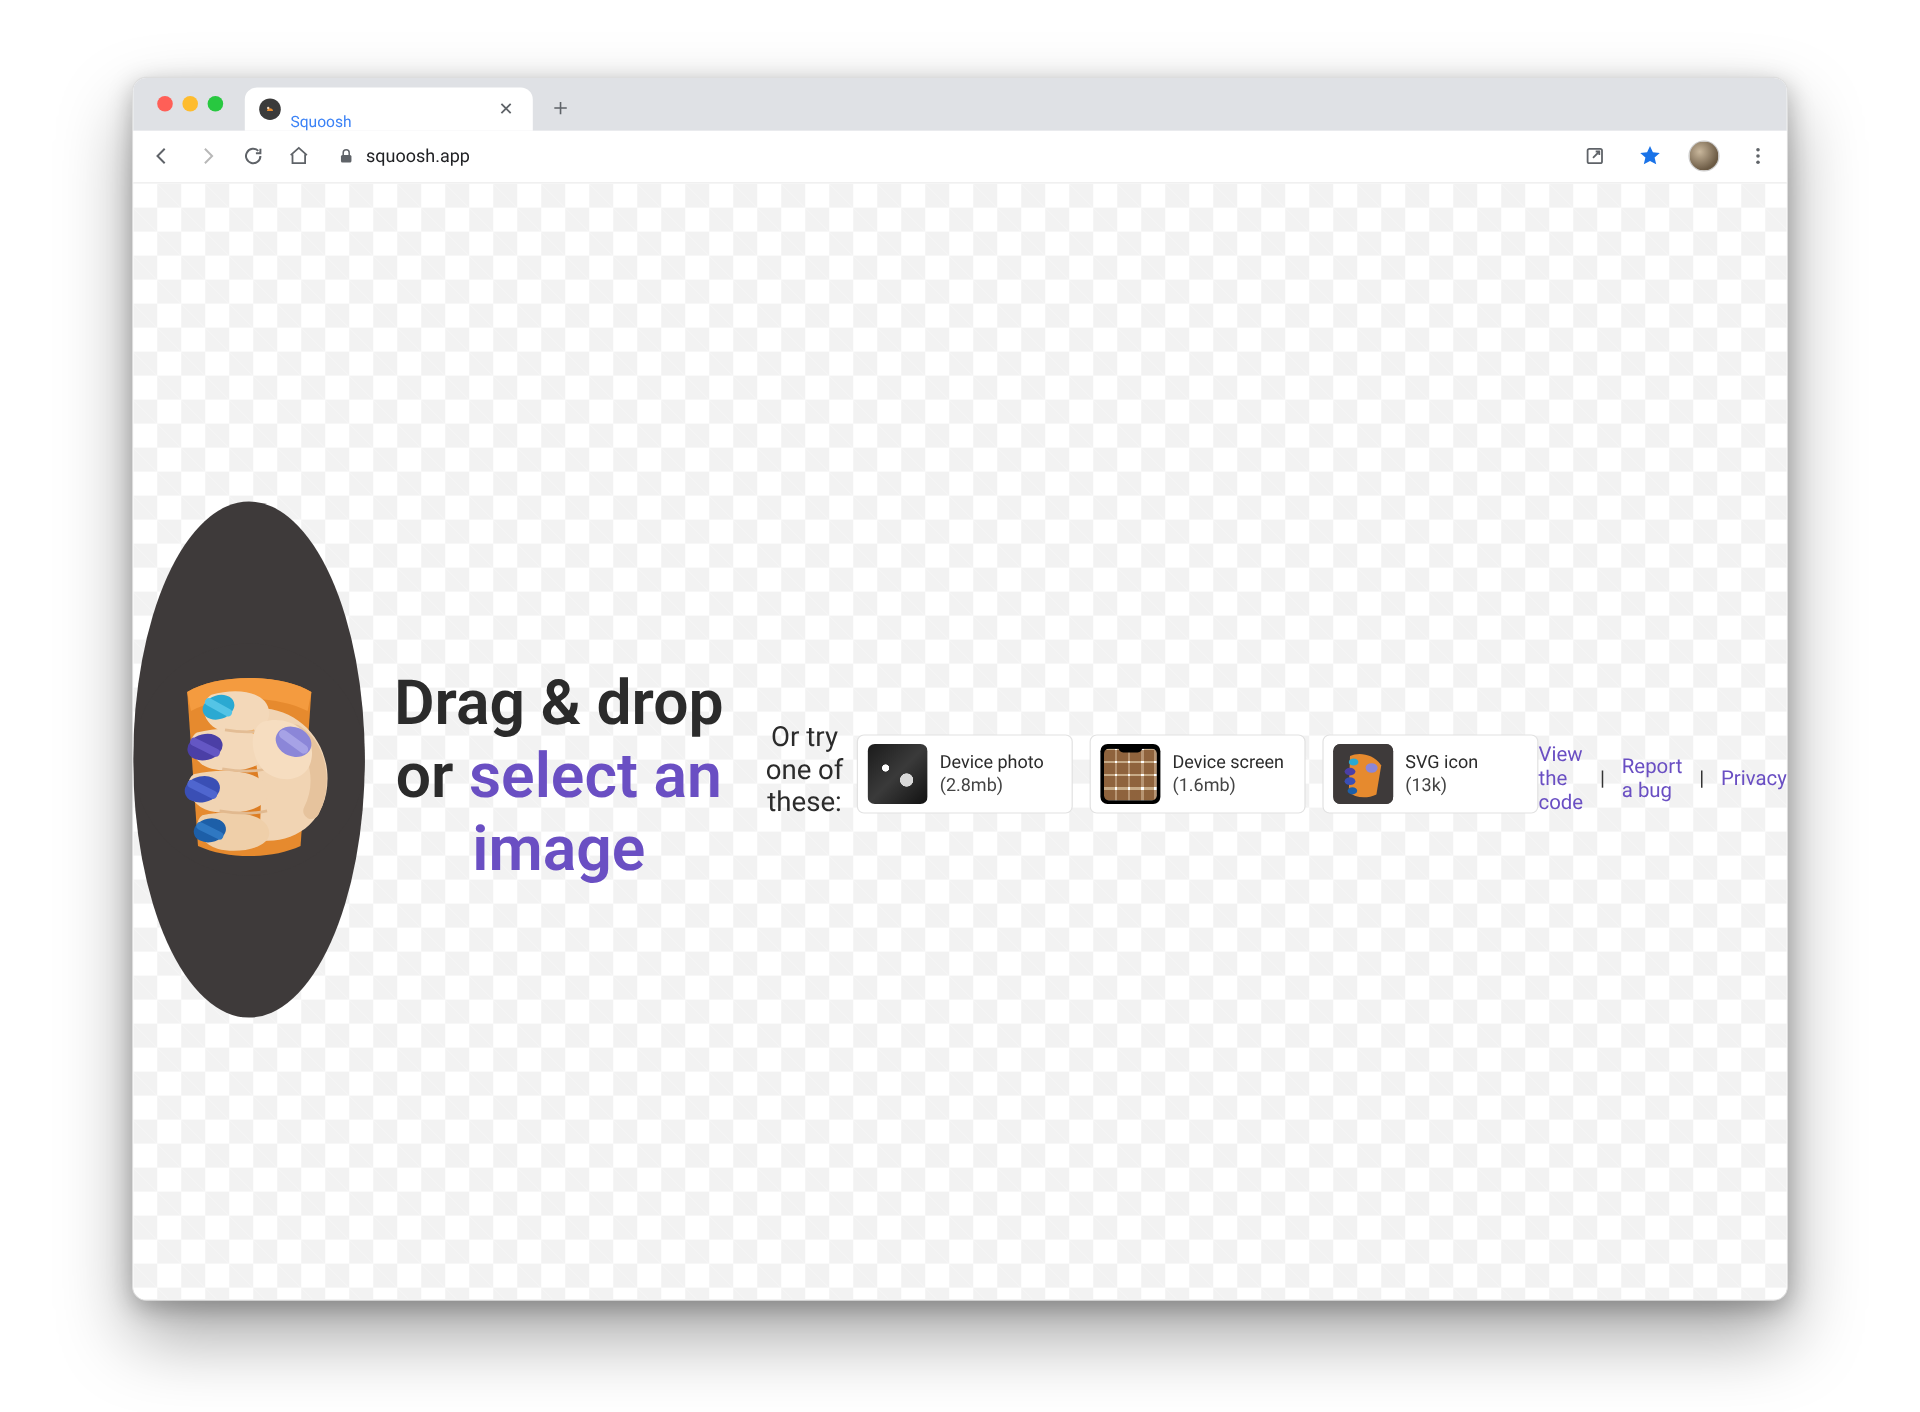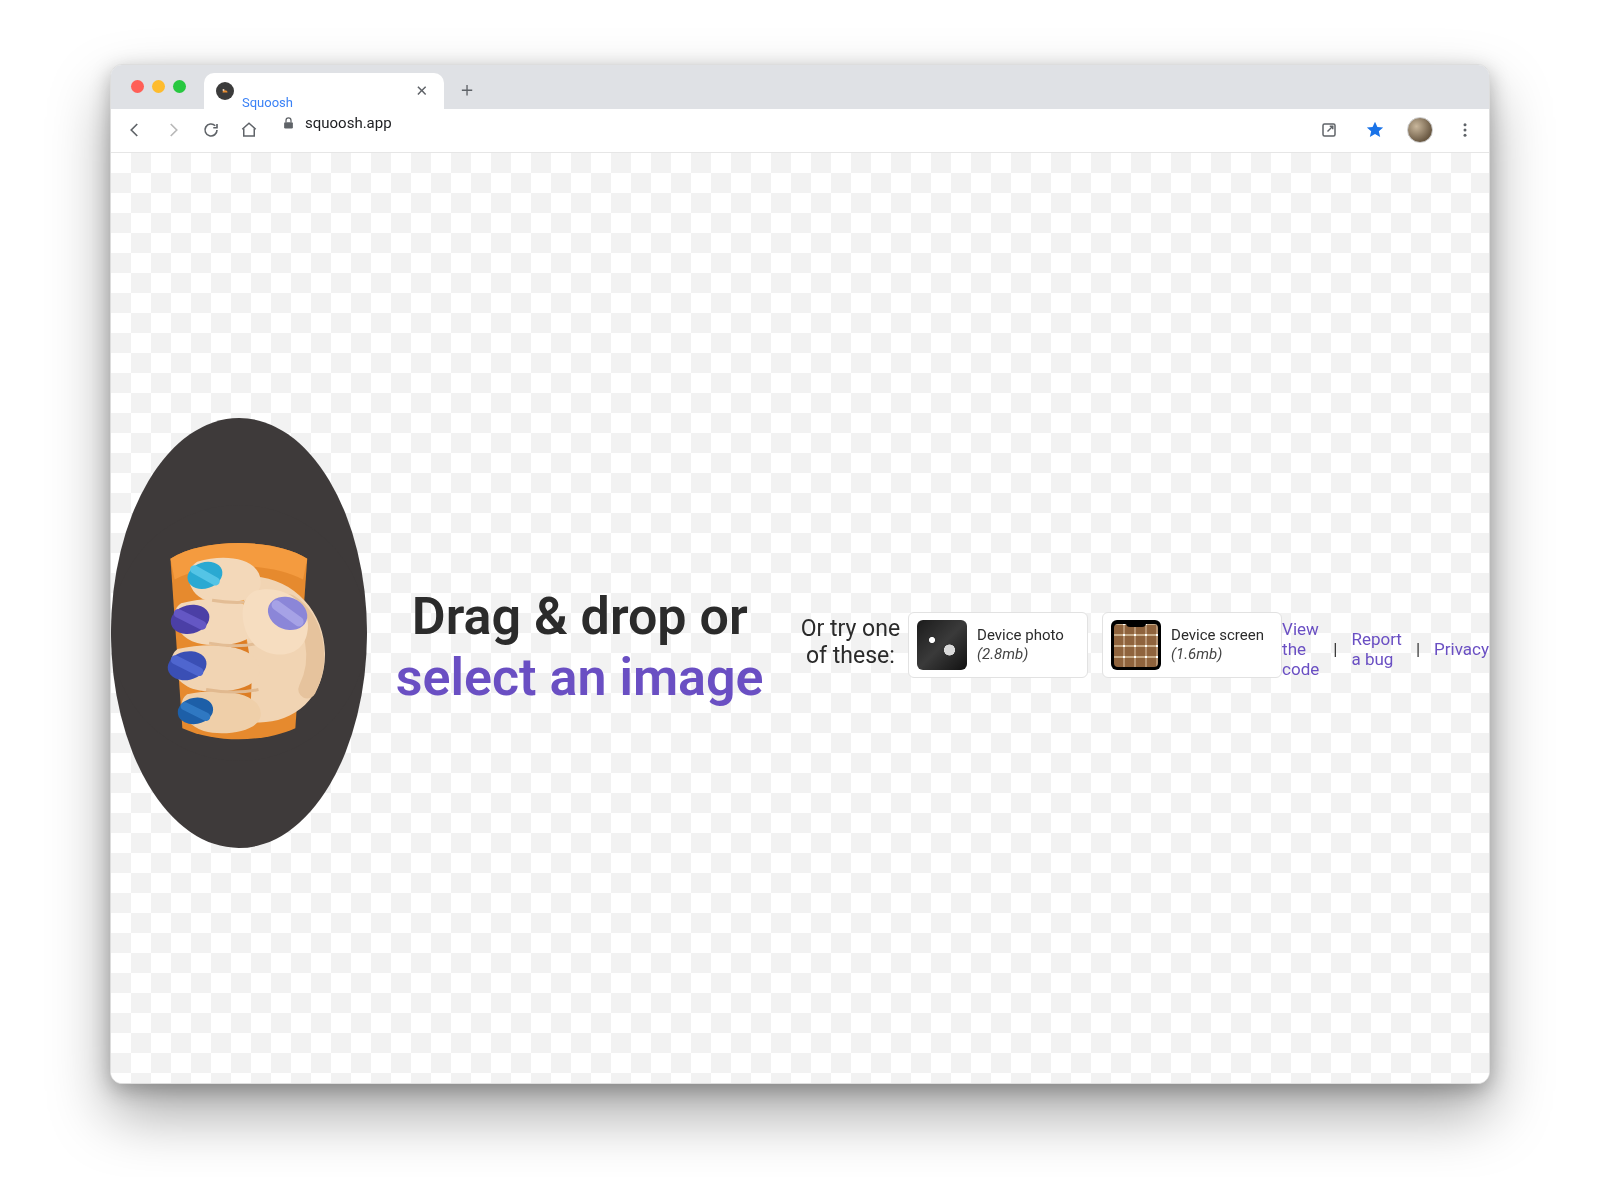--- a/index.html
+++ b/index.html
@@ -84,21 +84,21 @@
     gap:10px;
   }
   .nav-icon {
     width:28px;height:28px;
     display:flex;align-items:center;justify-content:center;
     color:#5f6368;
     cursor:pointer;
   }
   .nav-icon.disabled { color:#b8b8b8; }
   .addr {
-    display:flex;align-items:flex-start;
+    display:flex;align-items:center;
     gap:8px;
     height:32px;
     flex:0 1 auto;
     padding:0 6px;
   }
   .lock { color:#5f6368; }
   .url { font-size:15px; color:#202124; }
   .toolbar-right {
     margin-left:auto;
     display:flex;
@@ -169,21 +169,21 @@
     align-items:center;
     padding:8px;
     gap:10px;
     cursor:pointer;
   }
   .sample .thumb {
     width:50px;height:50px;border-radius:6px;
     flex:0 0 50px;
   }
   .sample .label { font-size:15px; color:#2b2b2b; line-height:1.25;}
-  .sample .meta { color:#444;font-style:italic; }
+  .sample .meta { color:#444; }
 
   
   .thumb-photo {
     background:
       radial-gradient(circle at 30% 40%, #fff 0 6%, transparent 7%),
       radial-gradient(circle at 65% 60%, #d9d9d9 0 12%, transparent 13%),
       linear-gradient(135deg, #1b1b1b 0%, #3a3a3a 50%, #111 100%);
   }
   .thumb-artwork {
     background:
@@ -366,20 +366,37 @@
           <div class="label meta">(2.8mb)</div>
         </div>
       </div>
       <div class="sample">
         <div class="thumb thumb-device"></div>
         <div>
           <div class="label">Device screen</div>
           <div class="label meta">(1.6mb)</div>
         </div>
       </div>
+      <div class="sample">
+        <div class="thumb thumb-svg">
+          <svg viewBox="0 0 50 50">
+            <rect width="50" height="50" rx="6" fill="#3e3a3a"></rect>
+            <path d="M14 10 C22 6 35 9 40 18 L36 42 C28 46 18 45 13 40 Z" fill="#e68a2e"></path>
+            <ellipse cx="17" cy="15" rx="4" ry="3" fill="#2aa9d2"></ellipse>
+            <ellipse cx="14" cy="23" rx="4.5" ry="3.2" fill="#4b3fa6"></ellipse>
+            <ellipse cx="14" cy="31" rx="4.5" ry="3.2" fill="#3a4fb5"></ellipse>
+            <ellipse cx="16" cy="39" rx="4" ry="3" fill="#1d5fa8"></ellipse>
+            <ellipse cx="32" cy="20" rx="5" ry="4" fill="#8b86d8"></ellipse>
+          </svg>
+        </div>
+        <div>
+          <div class="label">SVG icon</div>
+          <div class="label meta">(13k)</div>
+        </div>
+      </div>
     </div>
 
     <div class="footer-links">
       <a>View the code</a>
       <span class="sep">|</span>
       <a>Report a bug</a>
       <span class="sep">|</span>
       <a>Privacy</a>
     </div>
 

